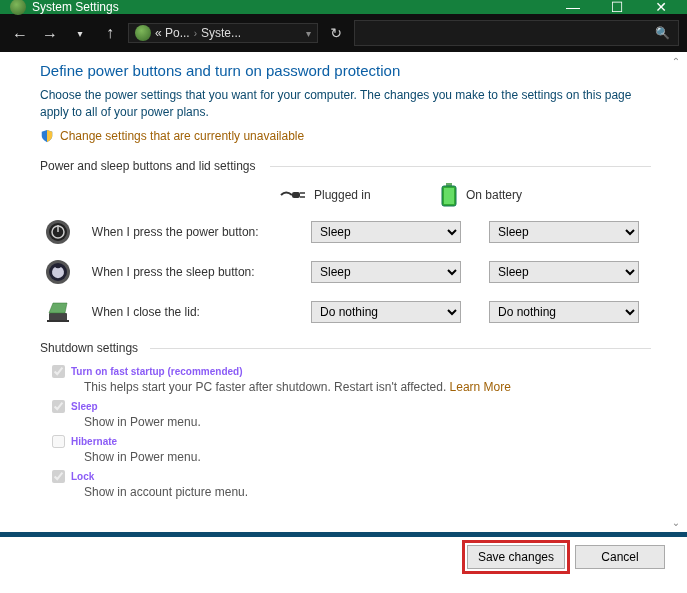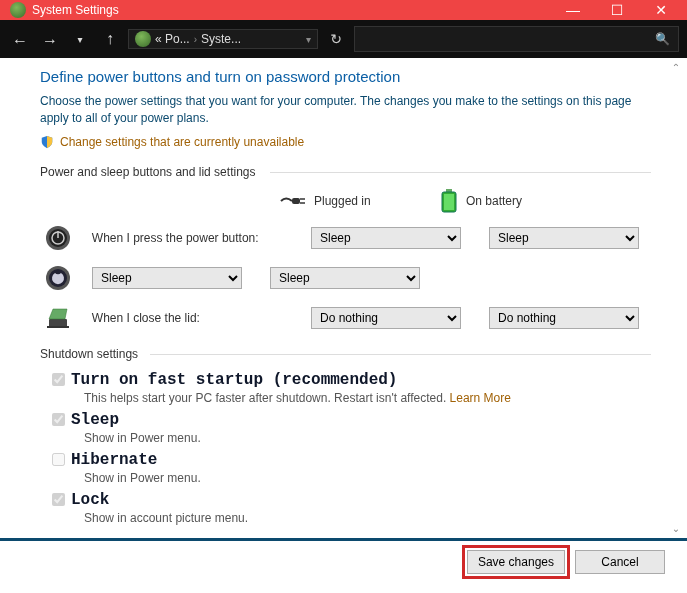--- a/index.html
+++ b/index.html
@@ -1,17 +1,17 @@
 <!DOCTYPE html>
 <html><head>
 <meta charset="utf-8">
 <style>
 * { box-sizing: border-box; margin: 0; padding: 0; }
 body { font-family: "Segoe UI", Arial, sans-serif; font-size: 12px; background: #fff; width: 687px; height: 593px; overflow: hidden; color: #333; }
-.titlebar { background: #ef4444; color: #fff; height: 20px; display: flex; align-items: center; padding: 0 4px; }
+.titlebar { background: #15803d; color: #fff; height: 14px; display: flex; align-items: center; padding: 0 4px; }
 .titlebar .icon { width: 16px; height: 16px; margin: 0 6px; background: radial-gradient(circle at 40% 35%, #7fb85a, #3a6a2a); border-radius: 50%; }
 .titlebar .title { flex: 1; font-size: 12px; }
 .winbtns { display: flex; }
 .winbtn { width: 44px; height: 30px; display: flex; align-items: center; justify-content: center; color: #fff; font-size: 14px; }
 
 .navbar { background: #101010; height: 38px; display: flex; align-items: center; padding: 0 8px; gap: 6px; color: #ddd; }
 .navarrow { width: 24px; height: 24px; display: flex; align-items: center; justify-content: center; font-size: 16px; color: #ddd; }
 .breadcrumb { background: #1a1a1a; border: 1px solid #333; height: 20px; display: flex; align-items: center; padding: 0 6px; flex: 0 0 190px; gap: 4px; font-size: 12px; }
 .breadcrumb .bicon { width: 16px; height: 16px; background: radial-gradient(circle at 40% 35%,#7fb85a,#3a6a2a); border-radius:50%; }
 .breadcrumb .chev { color: #888; font-size: 10px; }
@@ -43,24 +43,24 @@
 .optrow { display: flex; align-items: center; margin-bottom: 14px; gap: 16px; }
 .optrow .ricon { width: 36px; display:flex; justify-content:center; }
 .optrow .rlabel { width: 204px; font-size: 12px; }
 .optrow select { flex: 0 0 150px; height: 22px; background: #e8e8e8; border: 1px solid #aaa; font-size: 12px; padding: 0 4px; margin-right: 12px; }
 .ricon svg { width:26px; height:26px; }
 
 .shutdown { margin-top: 16px; }
 .chkitem { margin: 6px 0 2px 12px; }
 .chkrow { display: flex; align-items: center; gap: 6px; }
 .chkrow input { width:13px; height:13px; accent-color:#888; }
-.chkrow .clabel { font-size: 16px; font-weight: 600; color: #0f172a; font-family: Liberation Mono, monospace; }
+.chkrow .clabel { font-size: 10px; font-weight: 600; color: #8b5cf6; }
 .chkdesc { font-size: 12px; color: #555; margin-left: 32px; margin-top:2px;}
 
-.footer { border-top: 3px solid #0c4a6e; height: 44px; display: flex; align-items: center; justify-content: flex-end; padding: 0 22px; gap: 10px; }
+.footer { border-top: 5px solid #0c4a6e; height: 44px; display: flex; align-items: center; justify-content: flex-end; padding: 0 22px; gap: 10px; }
 .btn { min-width: 90px; height: 24px; background: #e8e8e8; border: 1px solid #aaa; font-size: 12px; padding: 0 10px; cursor:pointer;}
 .btn.highlight { outline: 3px solid #d02828; outline-offset: 2px; }
 </style>
 </head>
 <body>
 
 <div class="titlebar">
   <div class="icon"></div>
   <div class="title">System Settings</div>
   <div class="winbtns">
@@ -138,20 +138,21 @@
   </div>
 
   <div class="optrow">
     <div class="ricon">
           <svg viewBox="0 0 26 26">
             <circle cx="13" cy="13" r="12" fill="#555"></circle>
             <circle cx="13" cy="13" r="9" fill="#223"></circle>
             <path d="M16 8 A6 6 0 1 1 10 8 A4 4 0 0 0 16 8" fill="#ccd"></path>
           </svg>
         </div>
+    <div class="rlabel">When I press the sleep button:</div>
     <select><option>Sleep</option></select>
     <select><option>Sleep</option></select>
   </div>
 
   <div class="optrow">
     <div class="ricon">
           <svg viewBox="0 0 26 26">
             <rect x="4" y="14" width="18" height="8" rx="1" fill="#444"></rect>
             <path d="M4 14 L8 4 L22 4 L20 14 Z" fill="#6a6" stroke="#373" stroke-width="0.5"></path>
             <path d="M2 22 L24 22" stroke="#333" stroke-width="2"></path>

